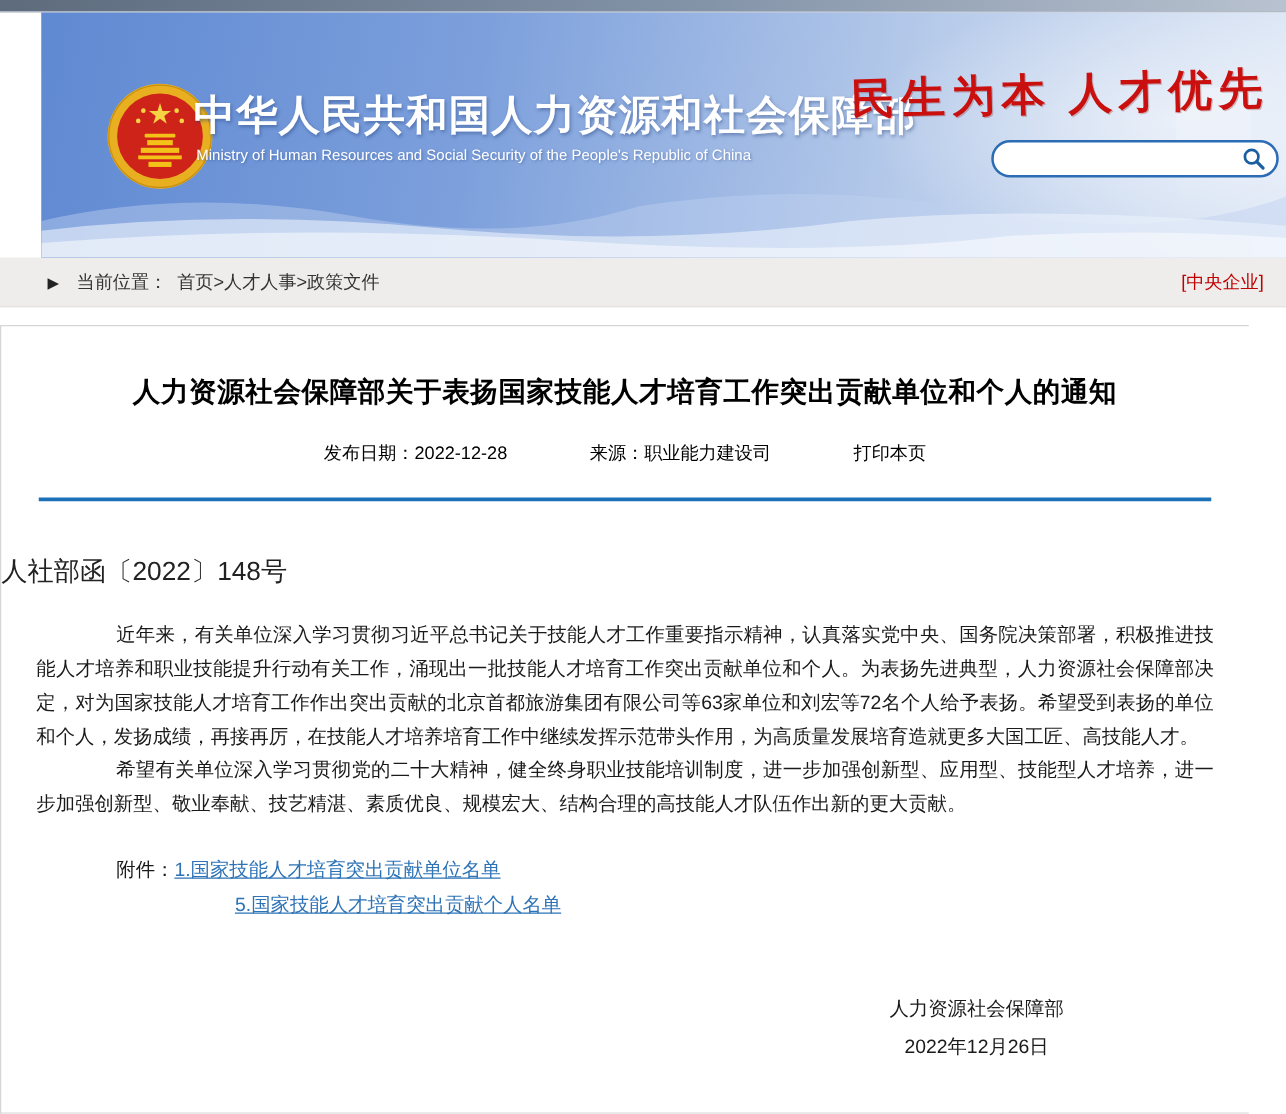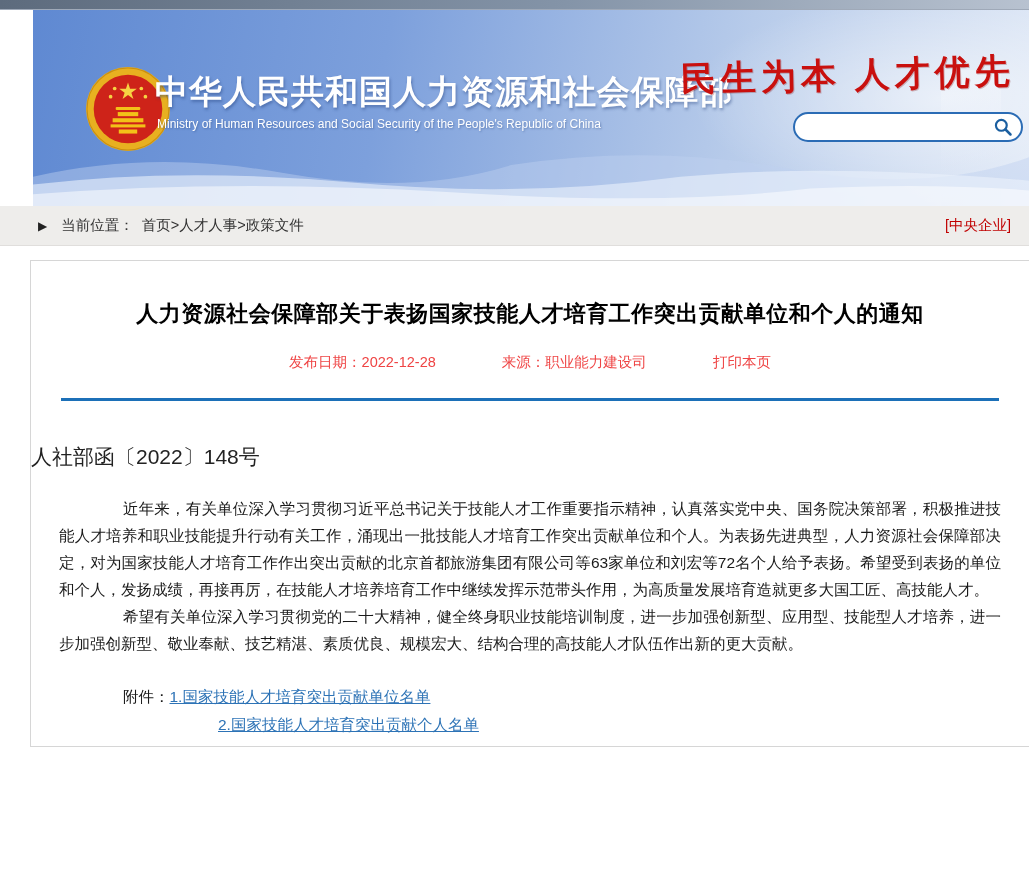--- a/index.html
+++ b/index.html
@@ -43,27 +43,27 @@
   .breadcrumb { height:40px; width:100%; background:#eeedeb; border-bottom:1px solid #e0dedc;
     display:flex; align-items:center; padding:0 18px 0 38px; font-size:14.5px; color:#333; }
   .crumb-tri { color:#222; font-size:12px; margin-right:14px; }
   .crumb-label { font-weight:normal; margin-right:8px; }
   .crumb-path { color:#333; cursor:pointer; }
   .crumb-home { margin-left:auto; color:#c00000; cursor:pointer; }
 
   .gap { height:14px; background:#fff; }
 
   
-  .article-box { margin-left:30px; width:999px; height:487px; background:#fff;
+  .article-box { width:999px; height:631px; background:#fff;
     border:1px solid #d6d6d6; border-right:none; overflow:hidden; }
 
   .art-title { text-align:center; font-size:22px; font-weight:bold; color:#000;
     margin:38px 48px 0; letter-spacing:.5px; }
 
-  .meta-row { text-align:center; margin-top:24px; font-size:14.5px; color:#ef4444; }
+  .meta-row { text-align:center; margin-top:24px; font-size:14.5px; color:#000000; }
   .meta-row .m { display:inline-block; }
   .meta-gap { display:inline-block; width:58px; }
   .meta-print { cursor:pointer; }
 
   .blue-rule { height:3px; background:#1c70b8; margin:26px 30px 0; }
 
   .doc-no { font-size:21px; color:#222; margin-top:42px; }
 
   .body-text { margin:24px 28px 0; font-size:15.5px; line-height:27px; color:#1a1a1a;
     text-align:justify; }
@@ -150,21 +150,21 @@
 
   <div class="body-text">
     <p class="indent">近年来，有关单位深入学习贯彻习近平总书记关于技能人才工作重要指示精神，认真落实党中央、国务院决策部署，积极推进技能人才培养和职业技能提升行动有关工作，涌现出一批技能人才培育工作突出贡献单位和个人。为表扬先进典型，人力资源社会保障部决定，对为国家技能人才培育工作作出突出贡献的北京首都旅游集团有限公司等63家单位和刘宏等72名个人给予表扬。希望受到表扬的单位和个人，发扬成绩，再接再厉，在技能人才培养培育工作中继续发挥示范带头作用，为高质量发展培育造就更多大国工匠、高技能人才。</p>
     <p class="indent">希望有关单位深入学习贯彻党的二十大精神，健全终身职业技能培训制度，进一步加强创新型、应用型、技能型人才培养，进一步加强创新型、敬业奉献、技艺精湛、素质优良、规模宏大、结构合理的高技能人才队伍作出新的更大贡献。</p>
 
     <div class="attach">
       <div class="row1">
         <span>附件：</span><span class="link">1.国家技能人才培育突出贡献单位名单</span>
       </div>
       <div class="row2">
-        <span class="link">2.国家技能人才培育突出贡献个人名单</span>
+        <span class="link">5.国家技能人才培育突出贡献个人名单</span>
       </div>
     </div>
 
     <div class="signature">
       <div class="inner">
         <div>人力资源社会保障部</div>
         <div>2022年12月26日</div>
       </div>
     </div>
   </div>

